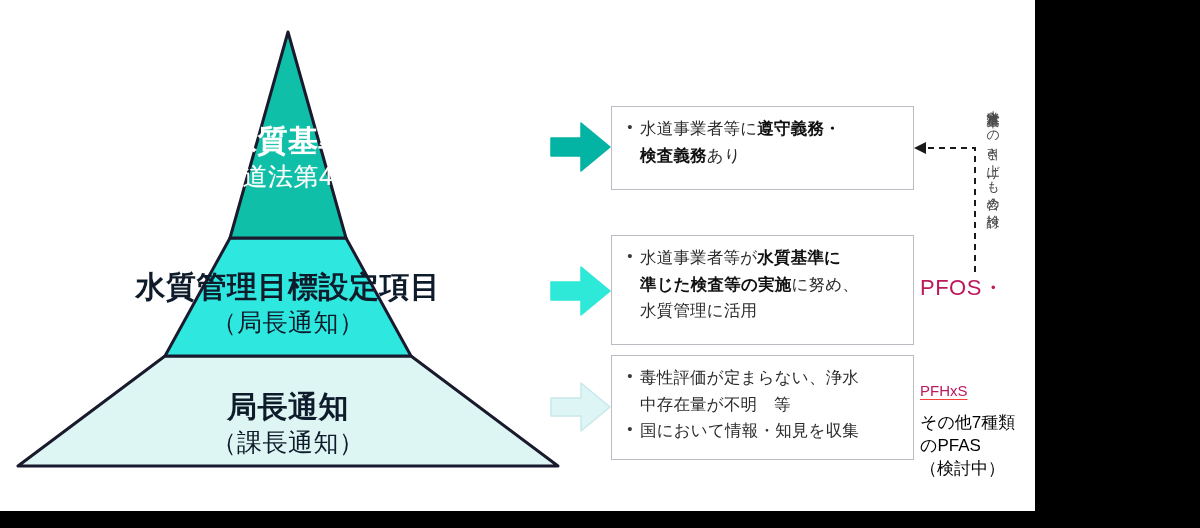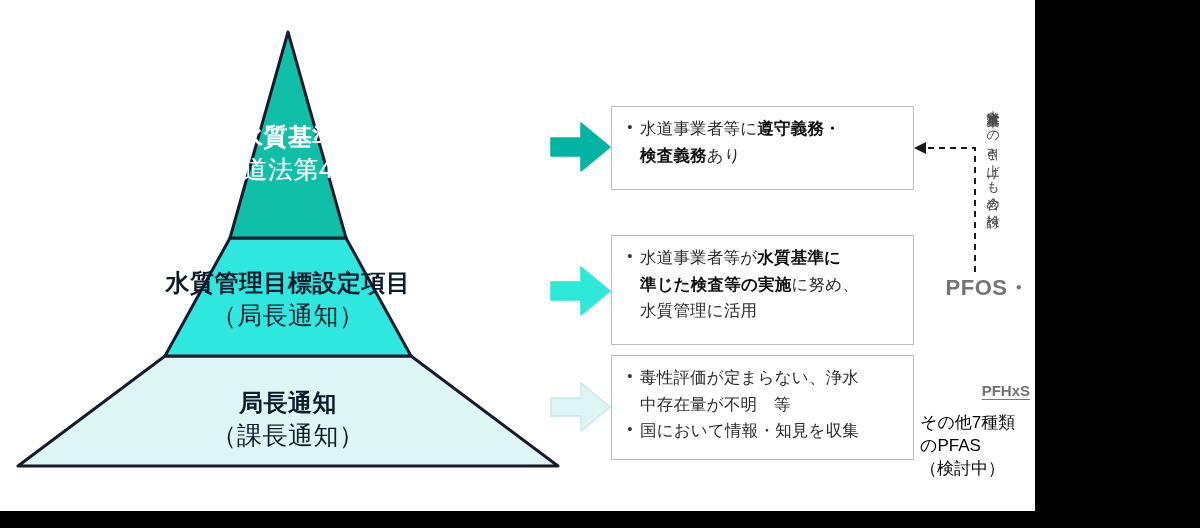--- a/index.html
+++ b/index.html
@@ -40,21 +40,21 @@
     top: 0;
   }
   .tier-label {
     position: absolute;
     width: 100%;
     text-align: center;
     line-height: 1.28;
     letter-spacing: 0.5px;
   }
   .tier-title {
-    font-size: 24px;
+    font-size: 30px;
     font-weight: 700;
   }
   .tier-sub {
     font-size: 25px;
     font-weight: 400;
   }
   #tier1-label {
     top: 96px;
     color: #ffffff;
     text-shadow: 0 0 1px rgba(255,255,255,0.5);
@@ -109,23 +109,23 @@
     writing-mode: vertical-rl;
     text-orientation: upright;
     font-size: 13px;
     line-height: 1.35;
     color: #4a4a4a;
     letter-spacing: 1px;
     white-space: nowrap;
   }
   .chem-red {
     position: absolute;
-    text-align: right;
-    color: #737373;
-    font-weight: 700;
+    text-align: left;
+    color: #be185d;
+    font-weight: 400;
   }
   #pfos-pfoa {
     font-size: 22px;
     line-height: 1.28;
     letter-spacing: 0.5px;
   }
   #pfhxs {
     font-size: 15px;
     line-height: 1.2;
     text-decoration: underline;

